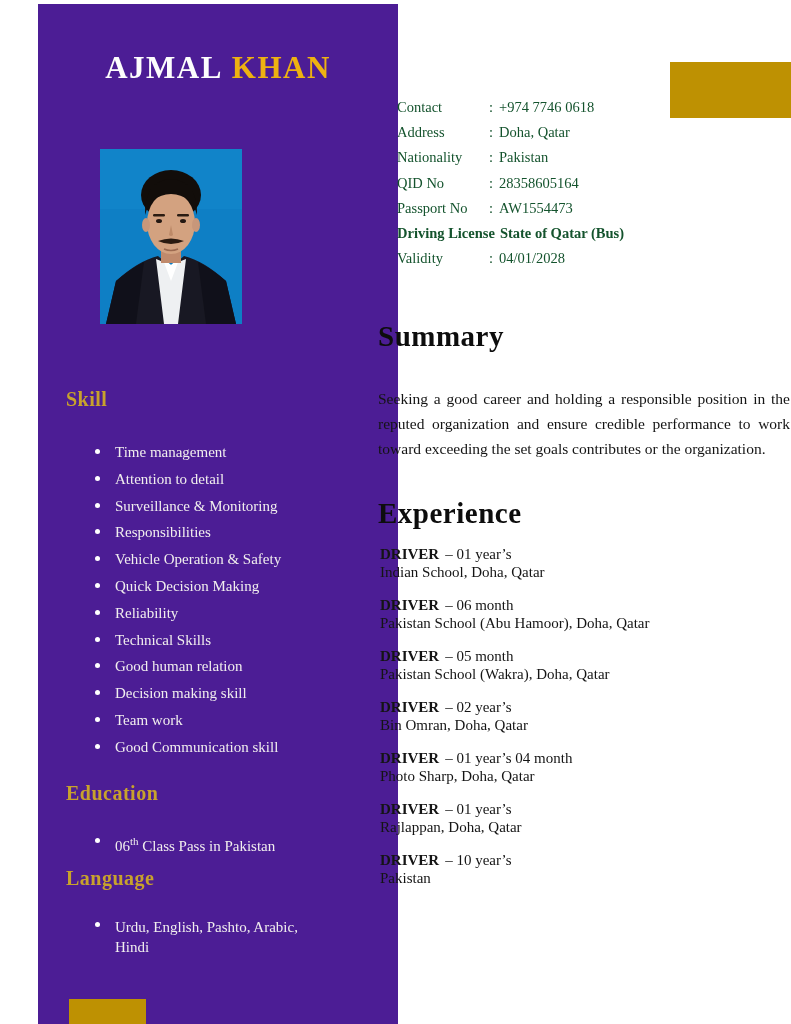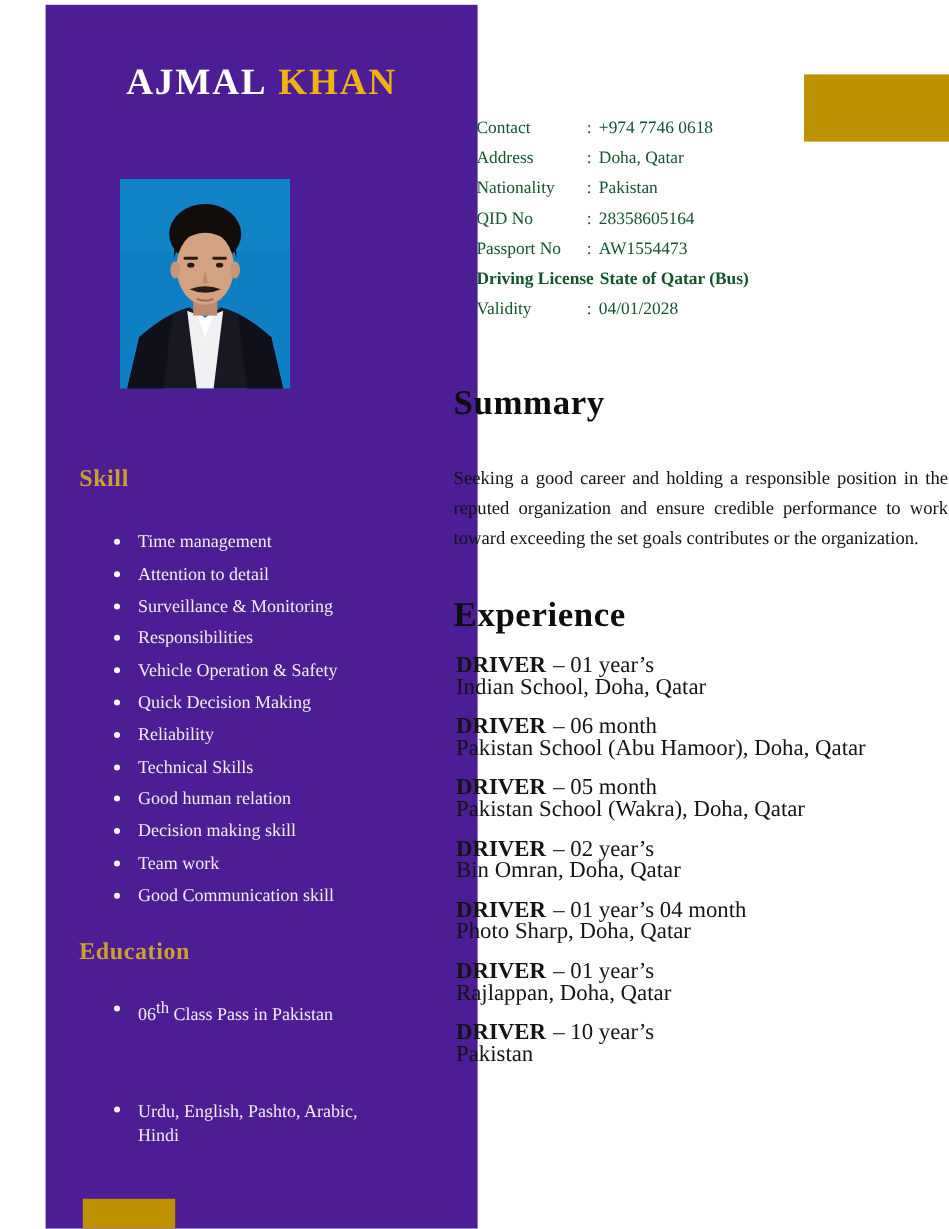--- a/index.html
+++ b/index.html
@@ -21,21 +21,21 @@
   .edu-h   { top:778px; }
   .lang-h  { top:863px; }
 
   .side-list { position:absolute; left:0; width:100%; list-style:none; }
   .side-list li { position:relative; padding-left:77px; font-size:15px; color:#f1eeee; line-height:16px; margin-bottom:10.8px; }
   .side-list li::before { content:""; position:absolute; left:57px; top:5px; width:5px; height:5px; border-radius:50%; background:#ffffff; }
   .skill-list { top:440px; }
   .edu-list   { top:829px; }
   .lang-list  { top:913px; }
   .lang-list li { max-width:260px; line-height:20px; }
-  .edu-list sup { font-size:14px; }
+  .edu-list sup { font-size:11px; }
 
   
   .gold-top    { position:absolute; left:670px; top:62px;  width:121px; height:56px; background:#be9102; }
   .gold-bottom { position:absolute; left:69px;  top:999px; width:77px;  height:25px; background:#be9102; }
 
   
   .contact { position:absolute; left:370px; top:100px; width:300px; color:#14532d;margin-left:27px; }
   .c-row { display:flex; font-size:14.5px; line-height:15px; margin-bottom:10.2px; }
   .c-label { width:92px; flex:0 0 92px; }
   .c-colon { margin-right:6px; }
@@ -43,21 +43,21 @@
   .license-line .lv { margin-left:5px; }
 
   .main-h { position:absolute; left:378px; font-weight:bold; font-size:29px; color:#0d0d0d; letter-spacing:0.5px; }
   .summary-h { top:320px; }
   .exp-h     { top:497px; }
 
   .summary-text { position:absolute; left:378px; top:386px; width:412px;
                   font-size:15.5px; line-height:25px; text-align:justify; color:#141414; }
 
   .exp-list { position:absolute; left:380px; top:546px; width:400px; color:#141414; }
-  .exp-entry { margin-bottom:16px; font-size:19px; line-height:17.5px; }
+  .exp-entry { margin-bottom:16px; font-size:15px; line-height:17.5px; }
   .exp-entry:last-child { margin-top:14px; }
   .exp-entry .role { font-weight:bold; }
   .exp-entry .dur { margin-left:6px; }
 </style>
 </head>
 <body>
 
 <div class="page">
 
   <aside class="sidebar">
@@ -115,20 +115,21 @@
         <li>Decision making skill</li>
         <li>Team work</li>
         <li>Good Communication skill</li>
       </ul>
 
     <h2 class="side-h edu-h">Education</h2>
     <ul class="side-list edu-list">
       <li><span>06</span><sup>th</sup><span> Class Pass in Pakistan</span></li>
     </ul>
 
+    <h2 class="side-h lang-h">Language</h2>
     <ul class="side-list lang-list">
       <li>Urdu, English, Pashto, Arabic, Hindi</li>
     </ul>
   </aside>
 
   <div class="gold-top"></div>
   <div class="gold-bottom"></div>
 
   <main>
 

